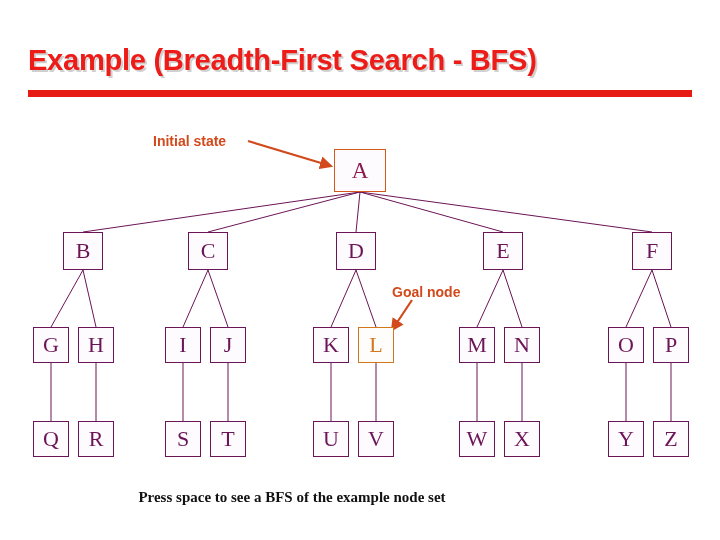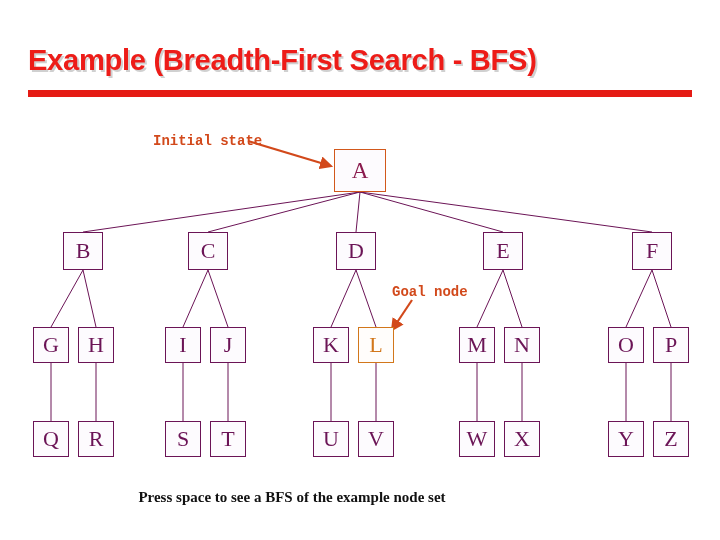--- a/index.html
+++ b/index.html
@@ -78,21 +78,21 @@
   }
   .node.root {
     border-color: #D2581B;
     color: #8A1B4E;
     font-size: 23px;
   }
 
   
   .annot {
     position: absolute;
-    font-family: Liberation Mono, monospace;
+    font-family: Liberation Sans, sans-serif;
     font-weight: bold;
     color: #D2491B;
     white-space: nowrap;
     z-index: 3;
   }
   #initial-state-label { left: 153px; top: 133px; font-size: 14px; }
   #goal-state-label    { left: 392px; top: 284px; font-size: 14px; }
 
   
   #caption {

